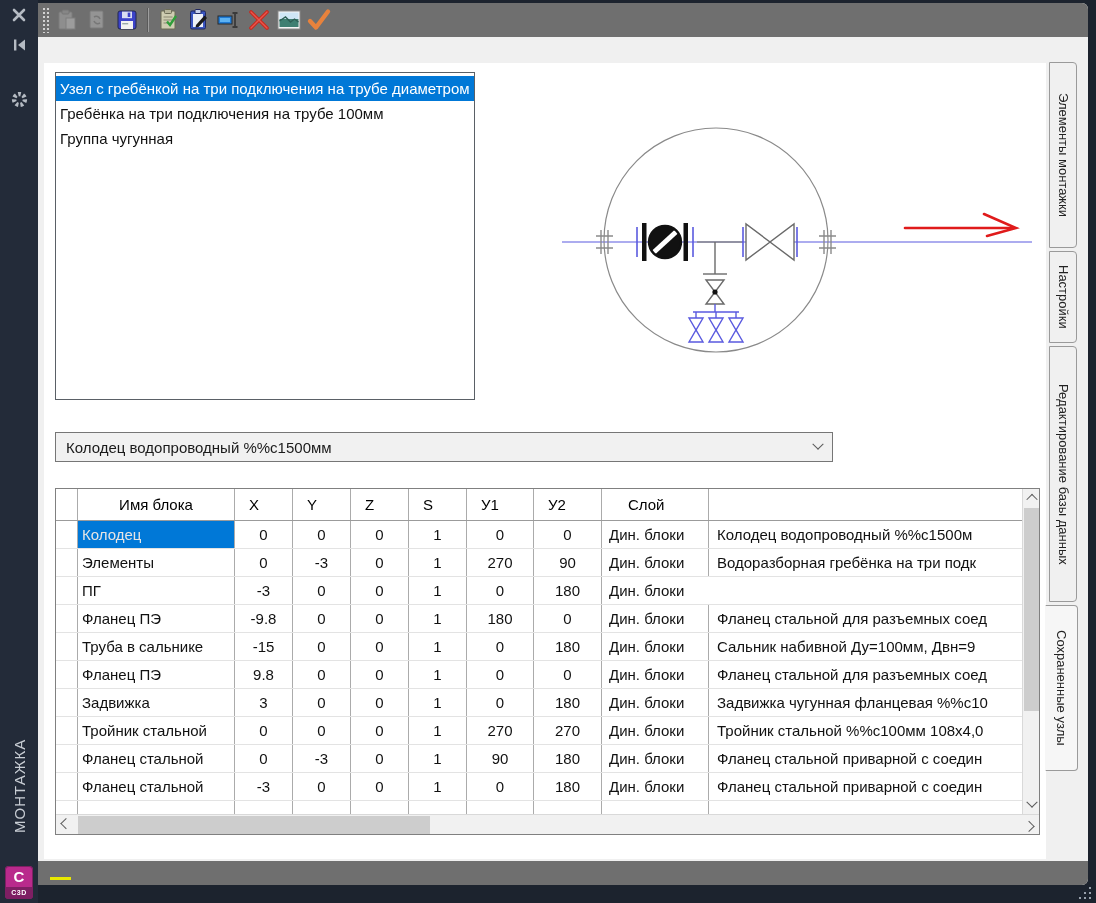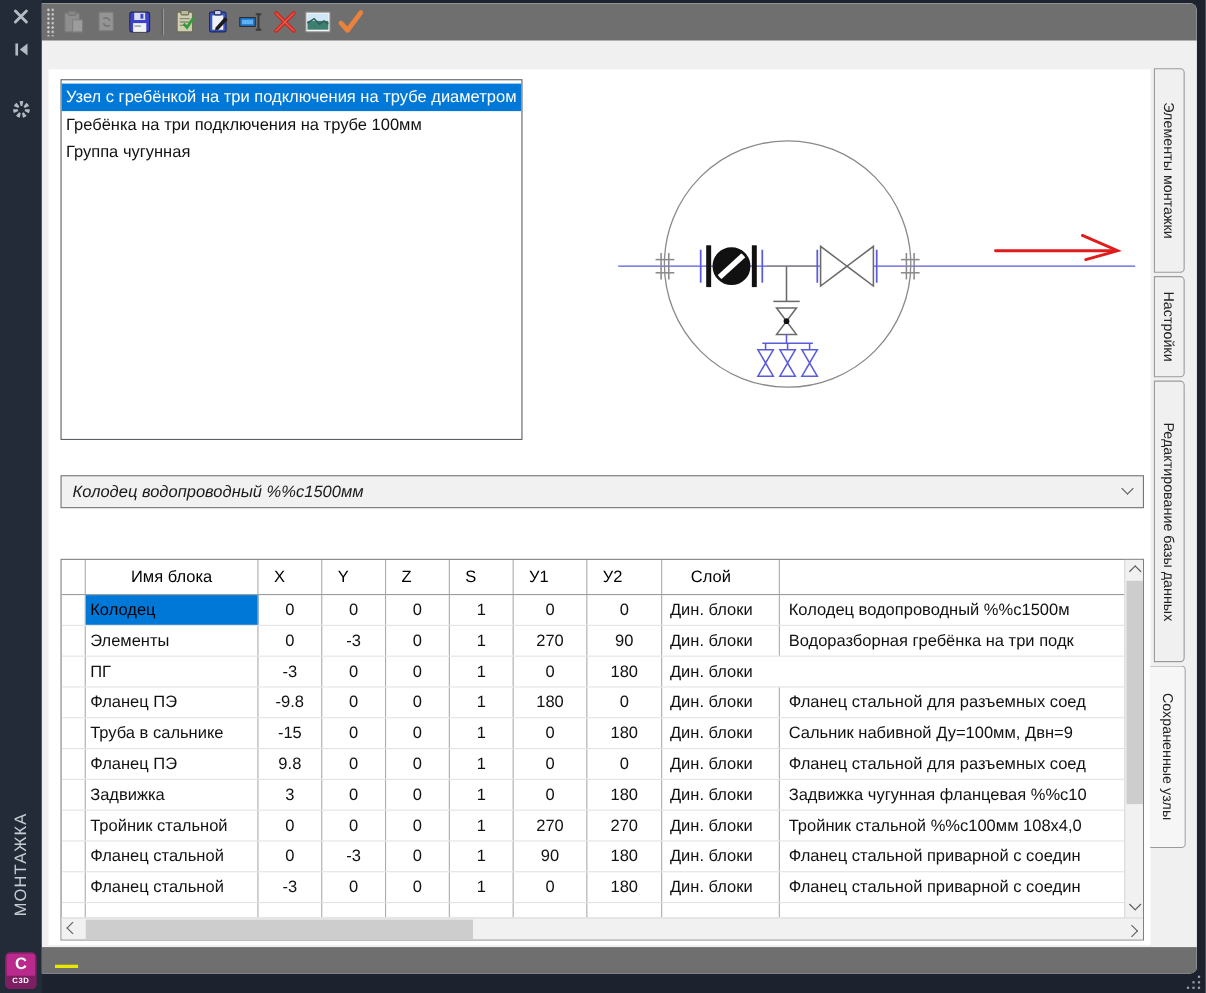--- a/index.html
+++ b/index.html
@@ -37,52 +37,52 @@
   .listbox { position:absolute; left:11px; top:9px; width:420px; height:328px; background:#fff;
     border:1px solid #5a6066; padding:3px 0; overflow:hidden; }
   .lb-item { height:25px; line-height:25px; font-size:15px; color:#111; padding-left:4px;
     white-space:nowrap; overflow:hidden; }
   .lb-item.selected { background:#0078d7; color:#fff; }
 
   
   .preview { position:absolute; left:516px; top:47px; width:480px; height:260px; }
 
   
-  .combo { position:absolute; left:11px; top:369px; width:985px; height:30px; background:#f1f1f1;
-    border:1px solid #767676; display:flex; align-items:center; padding:0 10px; font-size:15px; color:#1a1a1a;font-style:italic; }
+  .combo { position:absolute; left:11px; top:369px; width:778px; height:30px; background:#f1f1f1;
+    border:1px solid #767676; display:flex; align-items:center; padding:0 10px; font-size:15px; color:#1a1a1a; }
   .combo .val { flex:1; white-space:nowrap; overflow:hidden; }
   .chev { width:8px; height:8px; border-left:2px solid #5a5a5a; border-top:2px solid #5a5a5a; display:inline-block; }
   .chev.down  { transform:rotate(225deg) translate(2px,2px); }
   .chev.up    { transform:rotate(45deg)  translate(1px,1px); }
   .chev.left  { transform:rotate(-45deg) translate(1px,-1px); }
   .chev.right { transform:rotate(135deg) translate(1px,-1px); }
   .chev.thin  { border-width:1.5px; }
 
   
   .tablewrap { position:absolute; left:11px; top:425px; width:985px; height:347px;
-    border:1px solid #808080; background:#fff;margin-top:20px; }
+    border:1px solid #808080; background:#fff; }
   .tgrid { position:absolute; left:0; top:0; right:17px; bottom:20px; overflow:hidden; }
   .trow { display:grid; grid-template-columns:22px 157px 58px 58px 58px 58px 67px 68px 107px 1fr;
     height:28px; border-bottom:1px solid #e3e3e3; }
   .trow.thead { height:32px; border-bottom:1px solid #9b9b9b; }
   .trow.partial { height:13px; border-bottom:none; overflow:hidden; }
   .tcell { font-size:15px; color:#111; display:flex; align-items:center; border-right:1px solid #ababab;
     white-space:nowrap; overflow:hidden; }
   .tcell:last-child { border-right:none; }
   .tcell.c0 { border-right:1px solid #ababab; }
   .tcell.c1 { padding-left:4px; }
   .tcell.c2,.tcell.c3,.tcell.c4,.tcell.c5,.tcell.c6,.tcell.c7 { justify-content:center; }
   .tcell.c8 { padding-left:7px; }
   .tcell.c9 { padding-left:8px; }
   .thead .tcell { color:#000; }
   .thead .tcell.c1 { justify-content:center; padding-left:0; }
   .thead .tcell.c2,.thead .tcell.c3,.thead .tcell.c4,.thead .tcell.c5,
   .thead .tcell.c6,.thead .tcell.c7 { justify-content:flex-start; padding-left:14px; }
   .thead .tcell.c8 { padding-left:26px; }
-  .tcell.sel { background:#0078d7; color:#000000; }
+  .tcell.sel { background:#0078d7; color:#e5e5e5; }
 
   
   .vscroll { position:absolute; top:0; right:0; bottom:20px; width:17px; background:#f1f1f1; border-left:1px solid #d9d9d9; }
   .vscroll .arrow { position:absolute; left:0; width:17px; height:18px; display:flex; align-items:center; justify-content:center; }
   .vscroll .arrow.top { top:0; }
   .vscroll .arrow.bottom { bottom:0; }
   .vscroll .thumb { position:absolute; left:1px; width:15px; top:19px; height:203px; background:#cdcdcd; }
   .hscroll { position:absolute; left:0; right:0; bottom:0; height:20px; background:#f1f1f1; border-top:1px solid #d9d9d9; }
   .hscroll .arrow { position:absolute; top:0; width:20px; height:20px; display:flex; align-items:center; justify-content:center; }
   .hscroll .arrow.left { left:0; }

